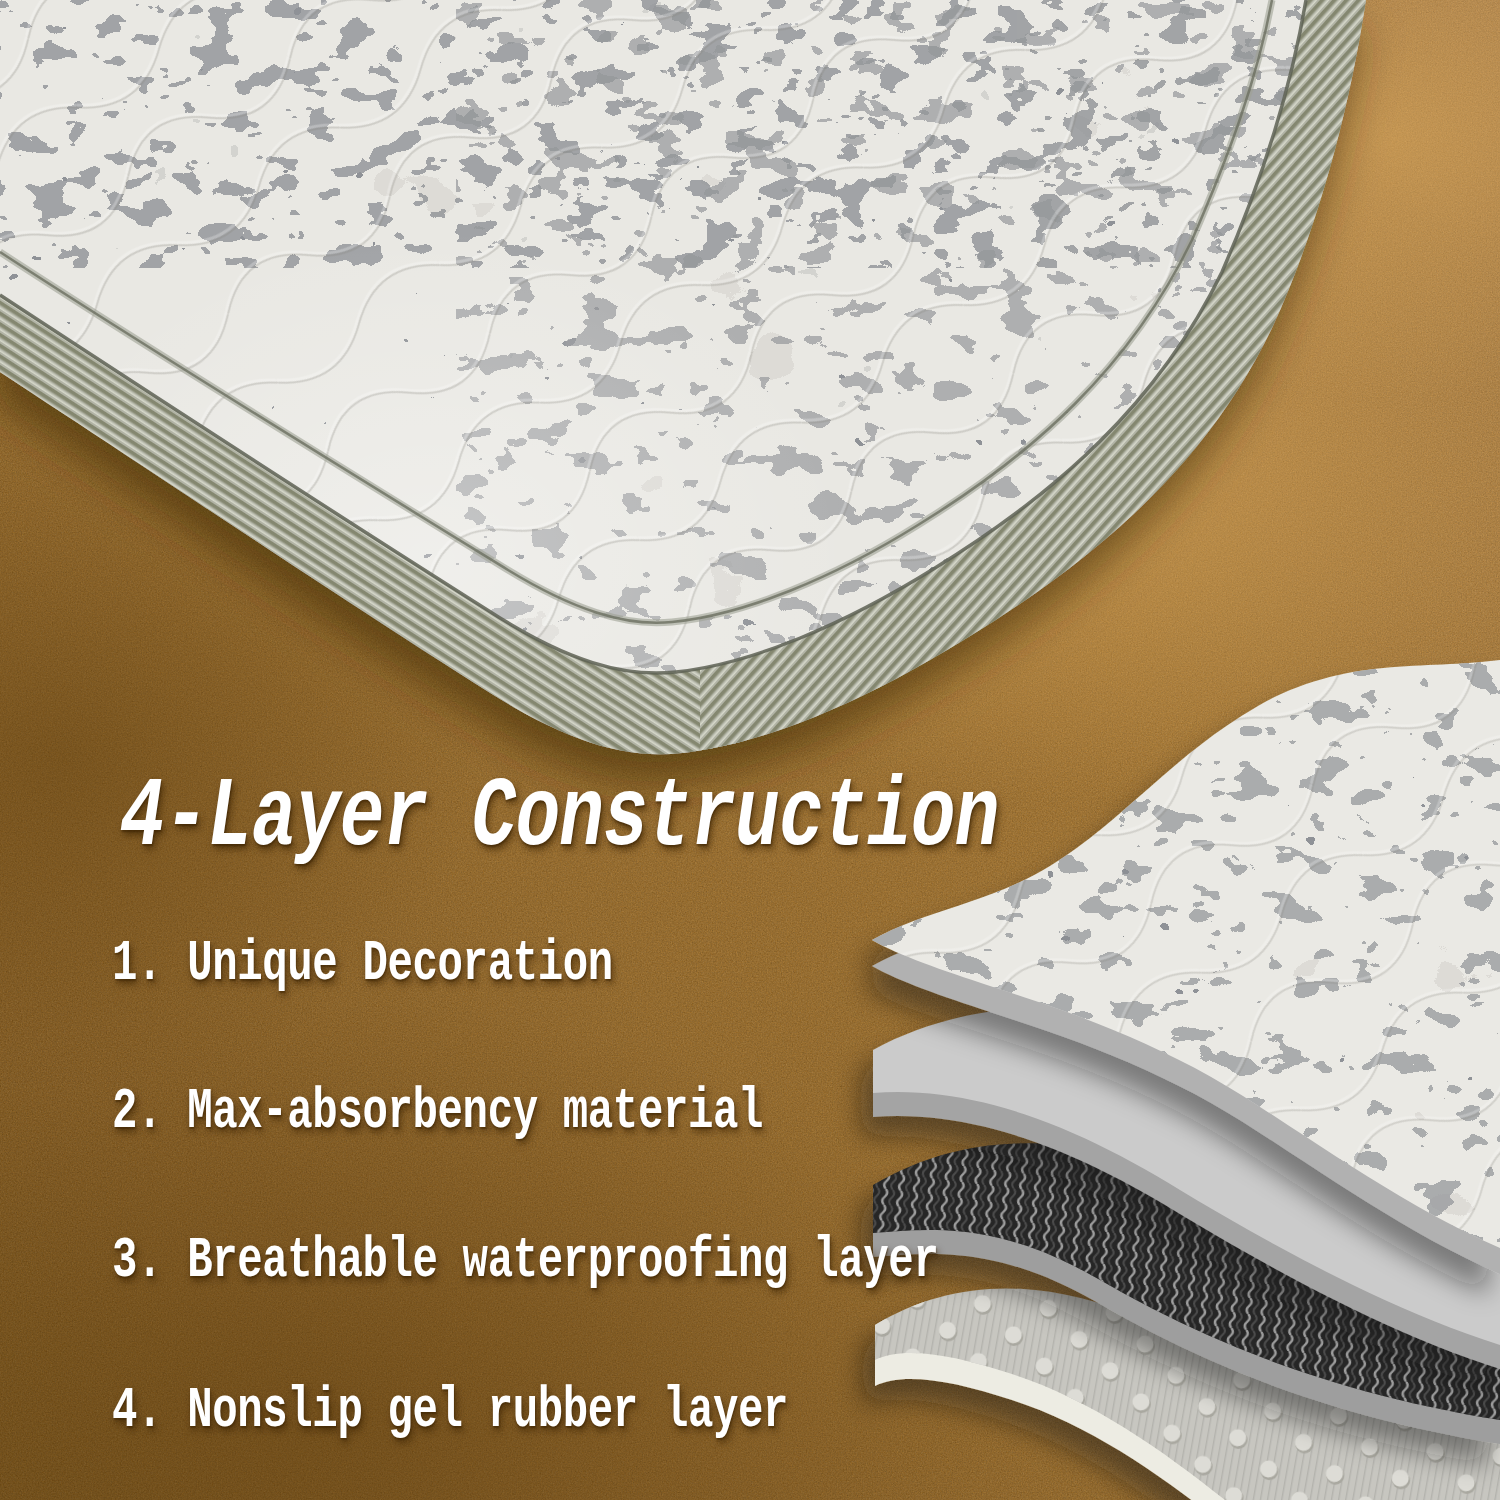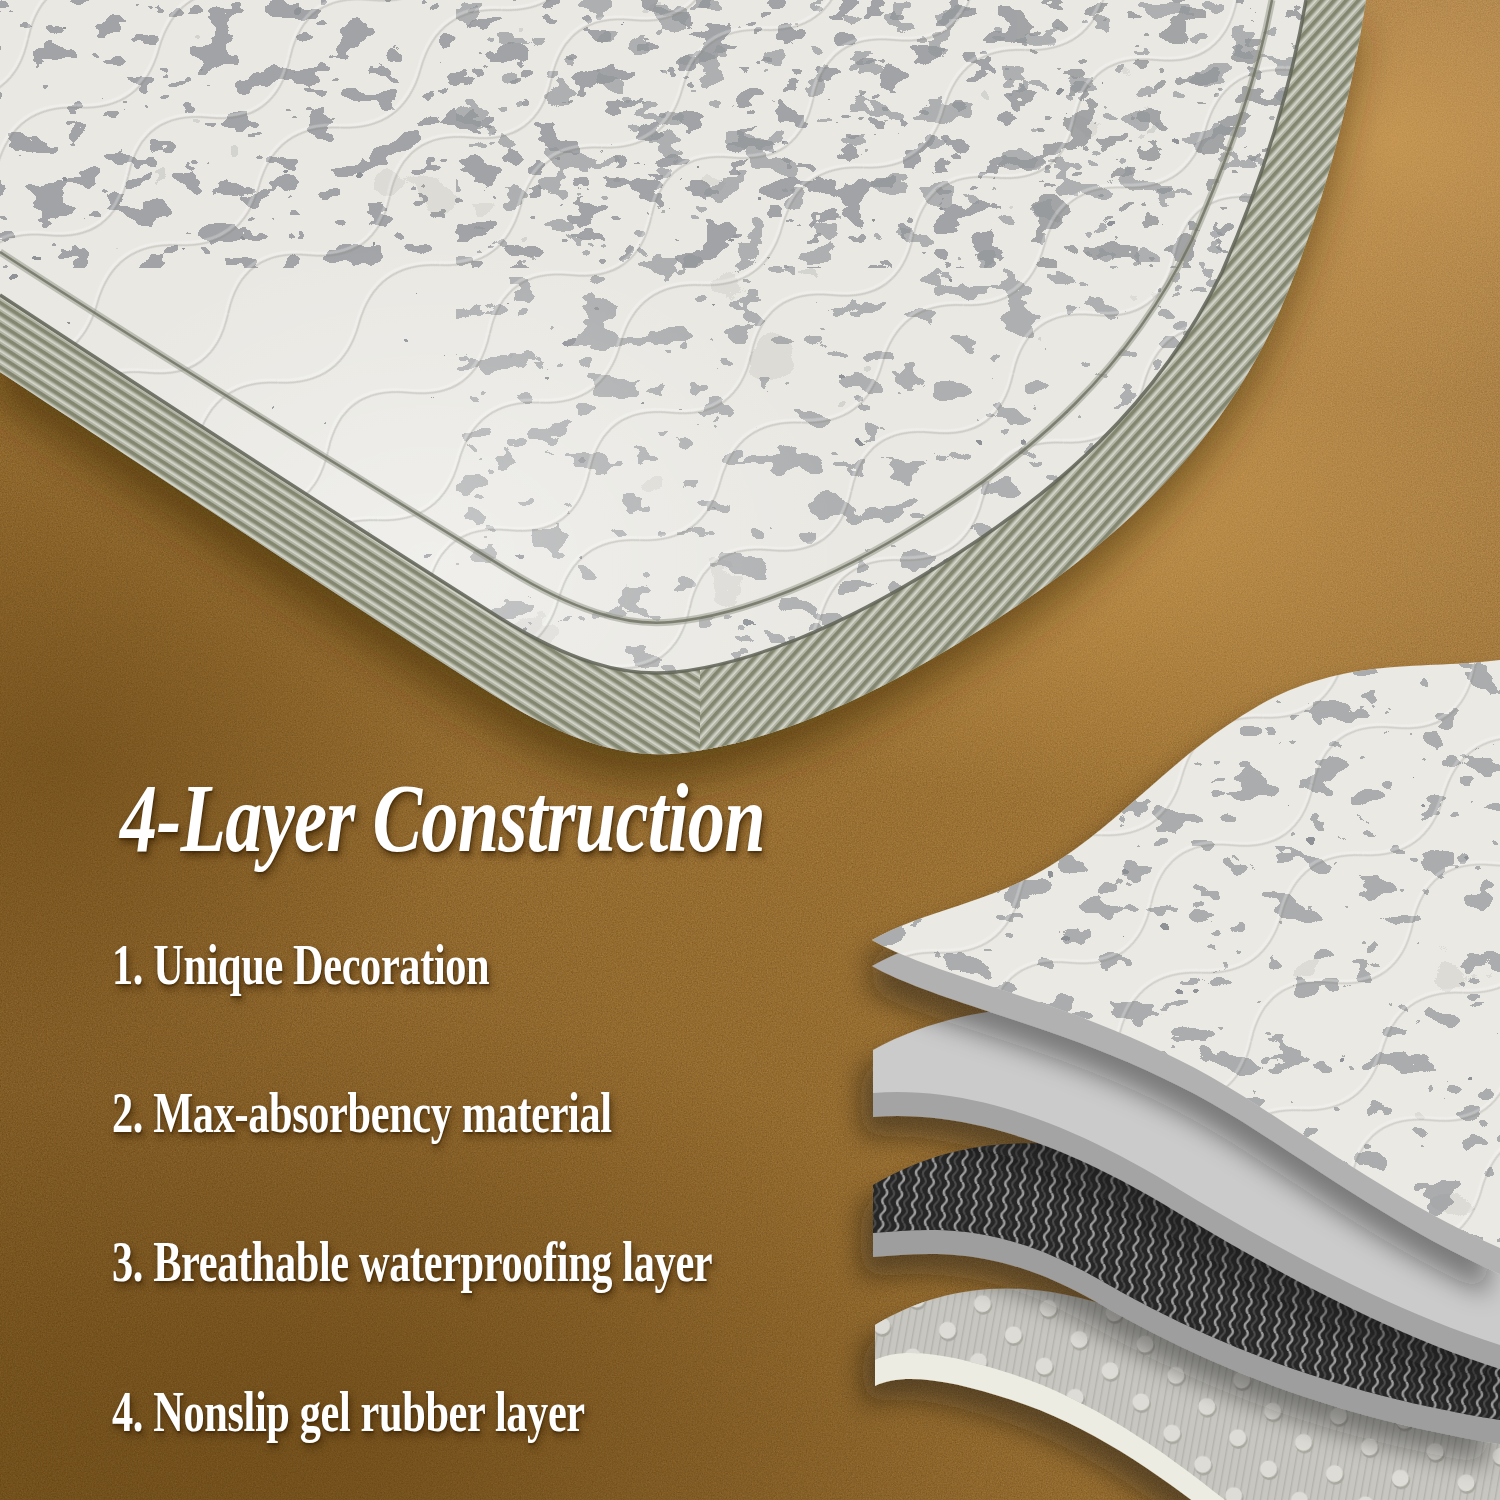--- a/index.html
+++ b/index.html
@@ -1,20 +1,20 @@
 <!DOCTYPE html>
 <html><head>
 <meta charset="utf-8">
 <style>
   html,body{margin:0;padding:0;background:#6b4a12;}
   #canvas{
     position:relative;
     width:1500px;height:1500px;
     overflow:hidden;
-    font-family:Liberation Serif, serif;
+    font-family:Liberation Mono, monospace;
   }
   #scene{position:absolute;left:0;top:0;width:1500px;height:1500px;}
   .overlay-text{
     position:absolute;
     color:#ffffff;
     font-weight:bold;
     white-space:nowrap;
     transform-origin:left top;
     text-shadow:3px 5px 9px rgba(58,34,2,.65), 1px 2px 2px rgba(58,34,2,.55);
   }

